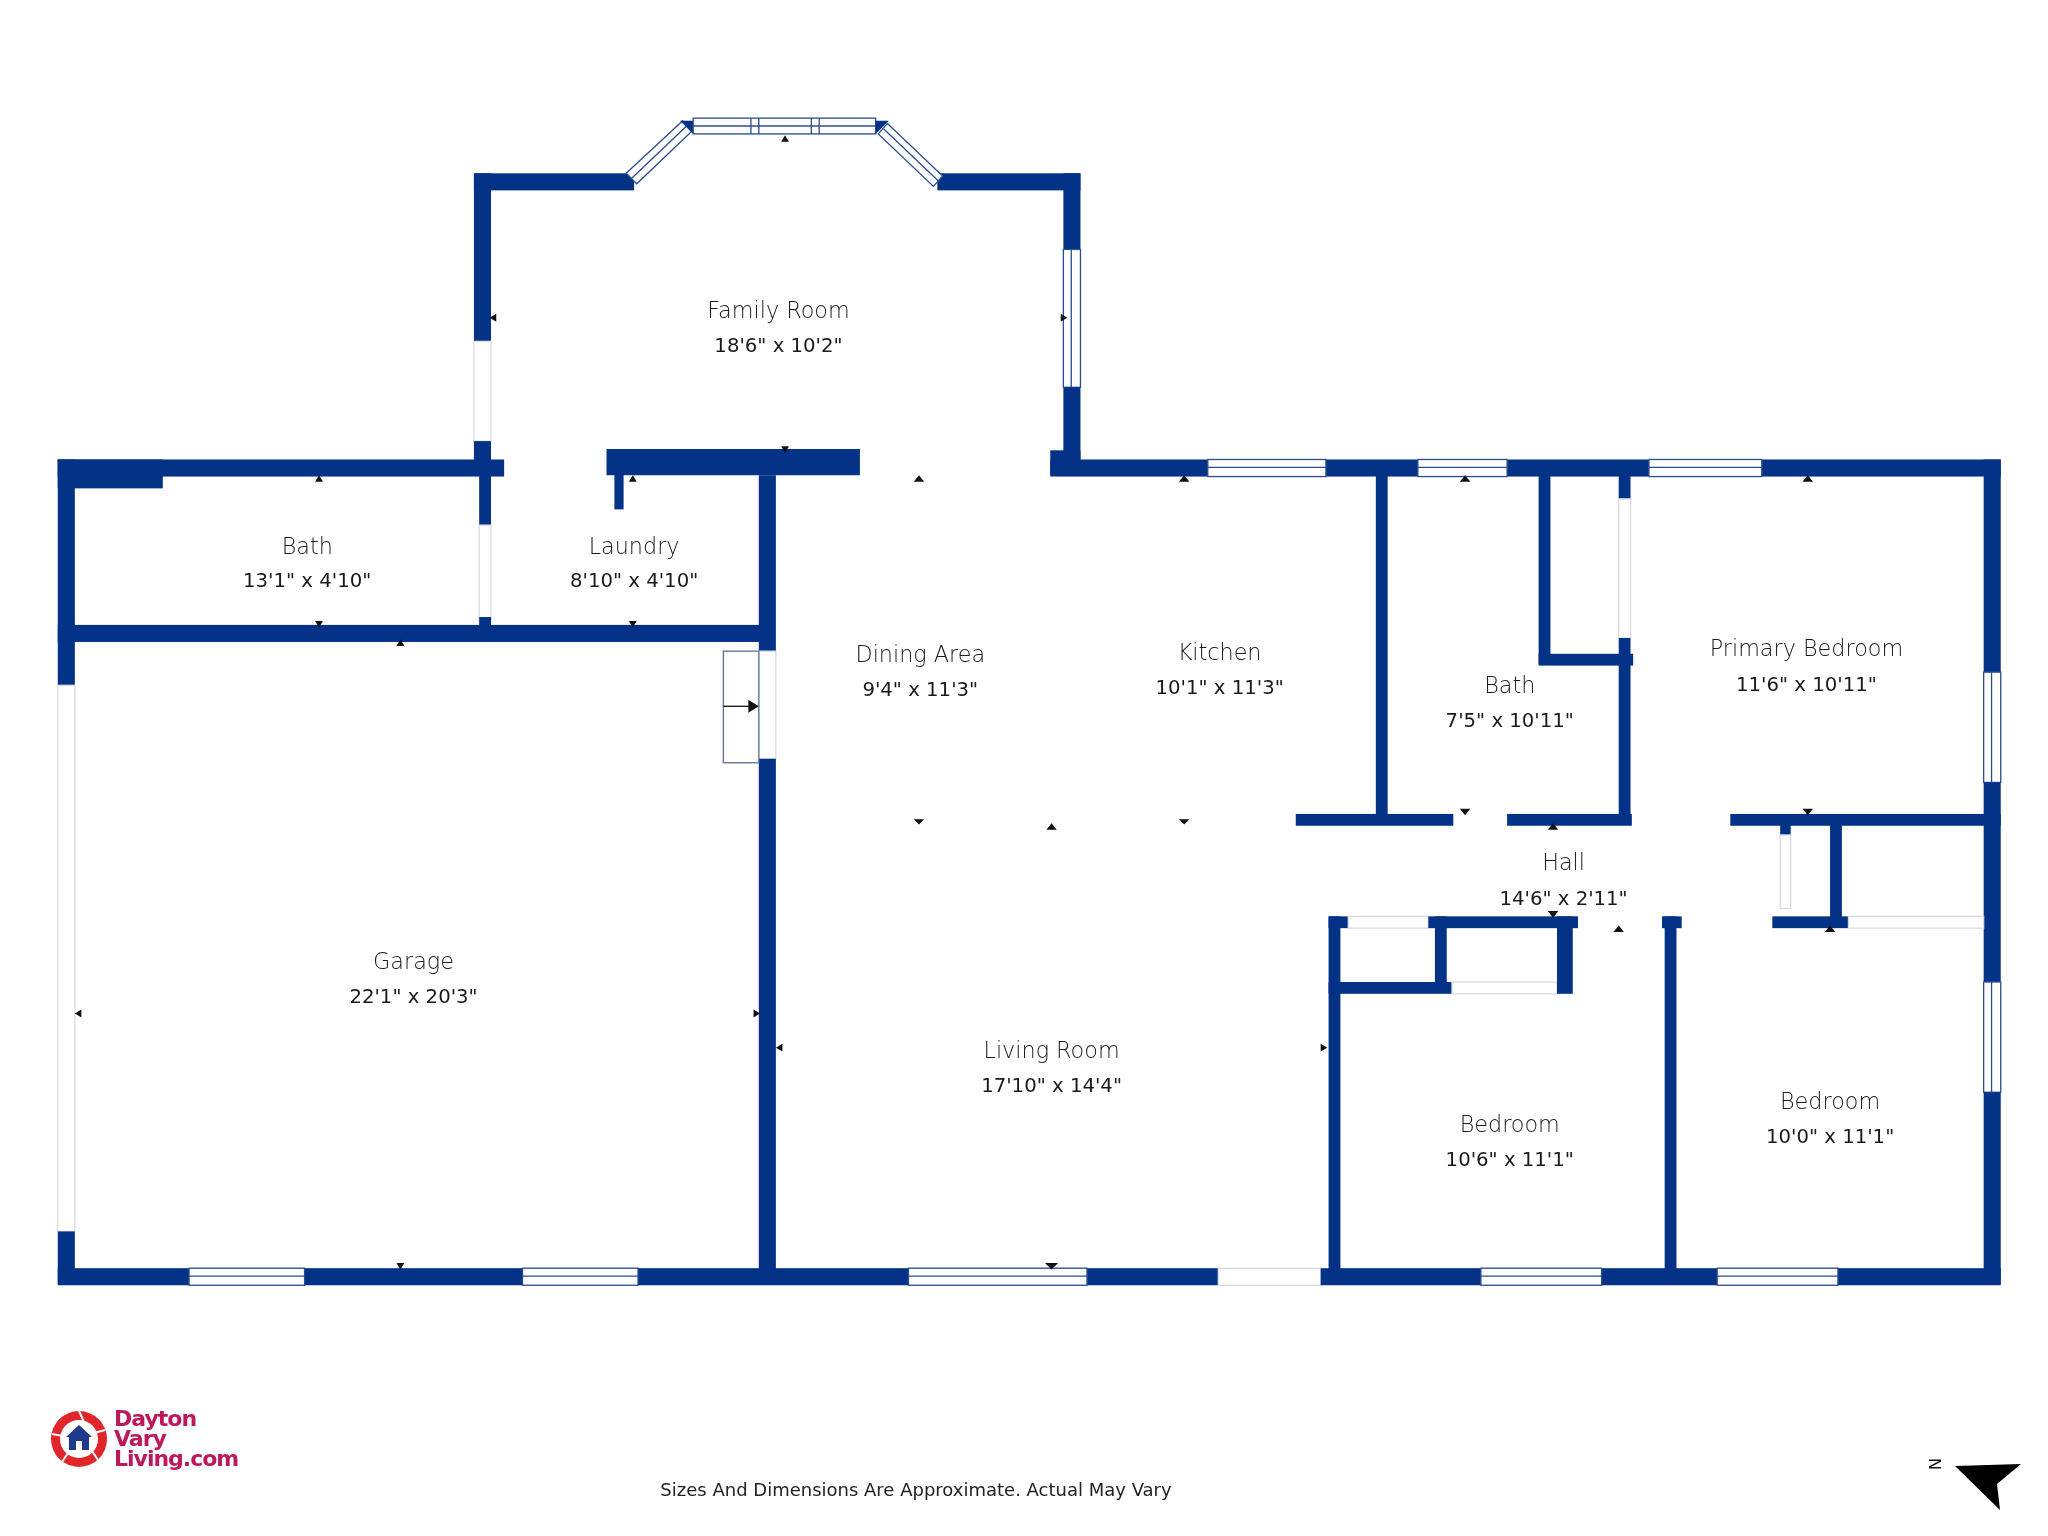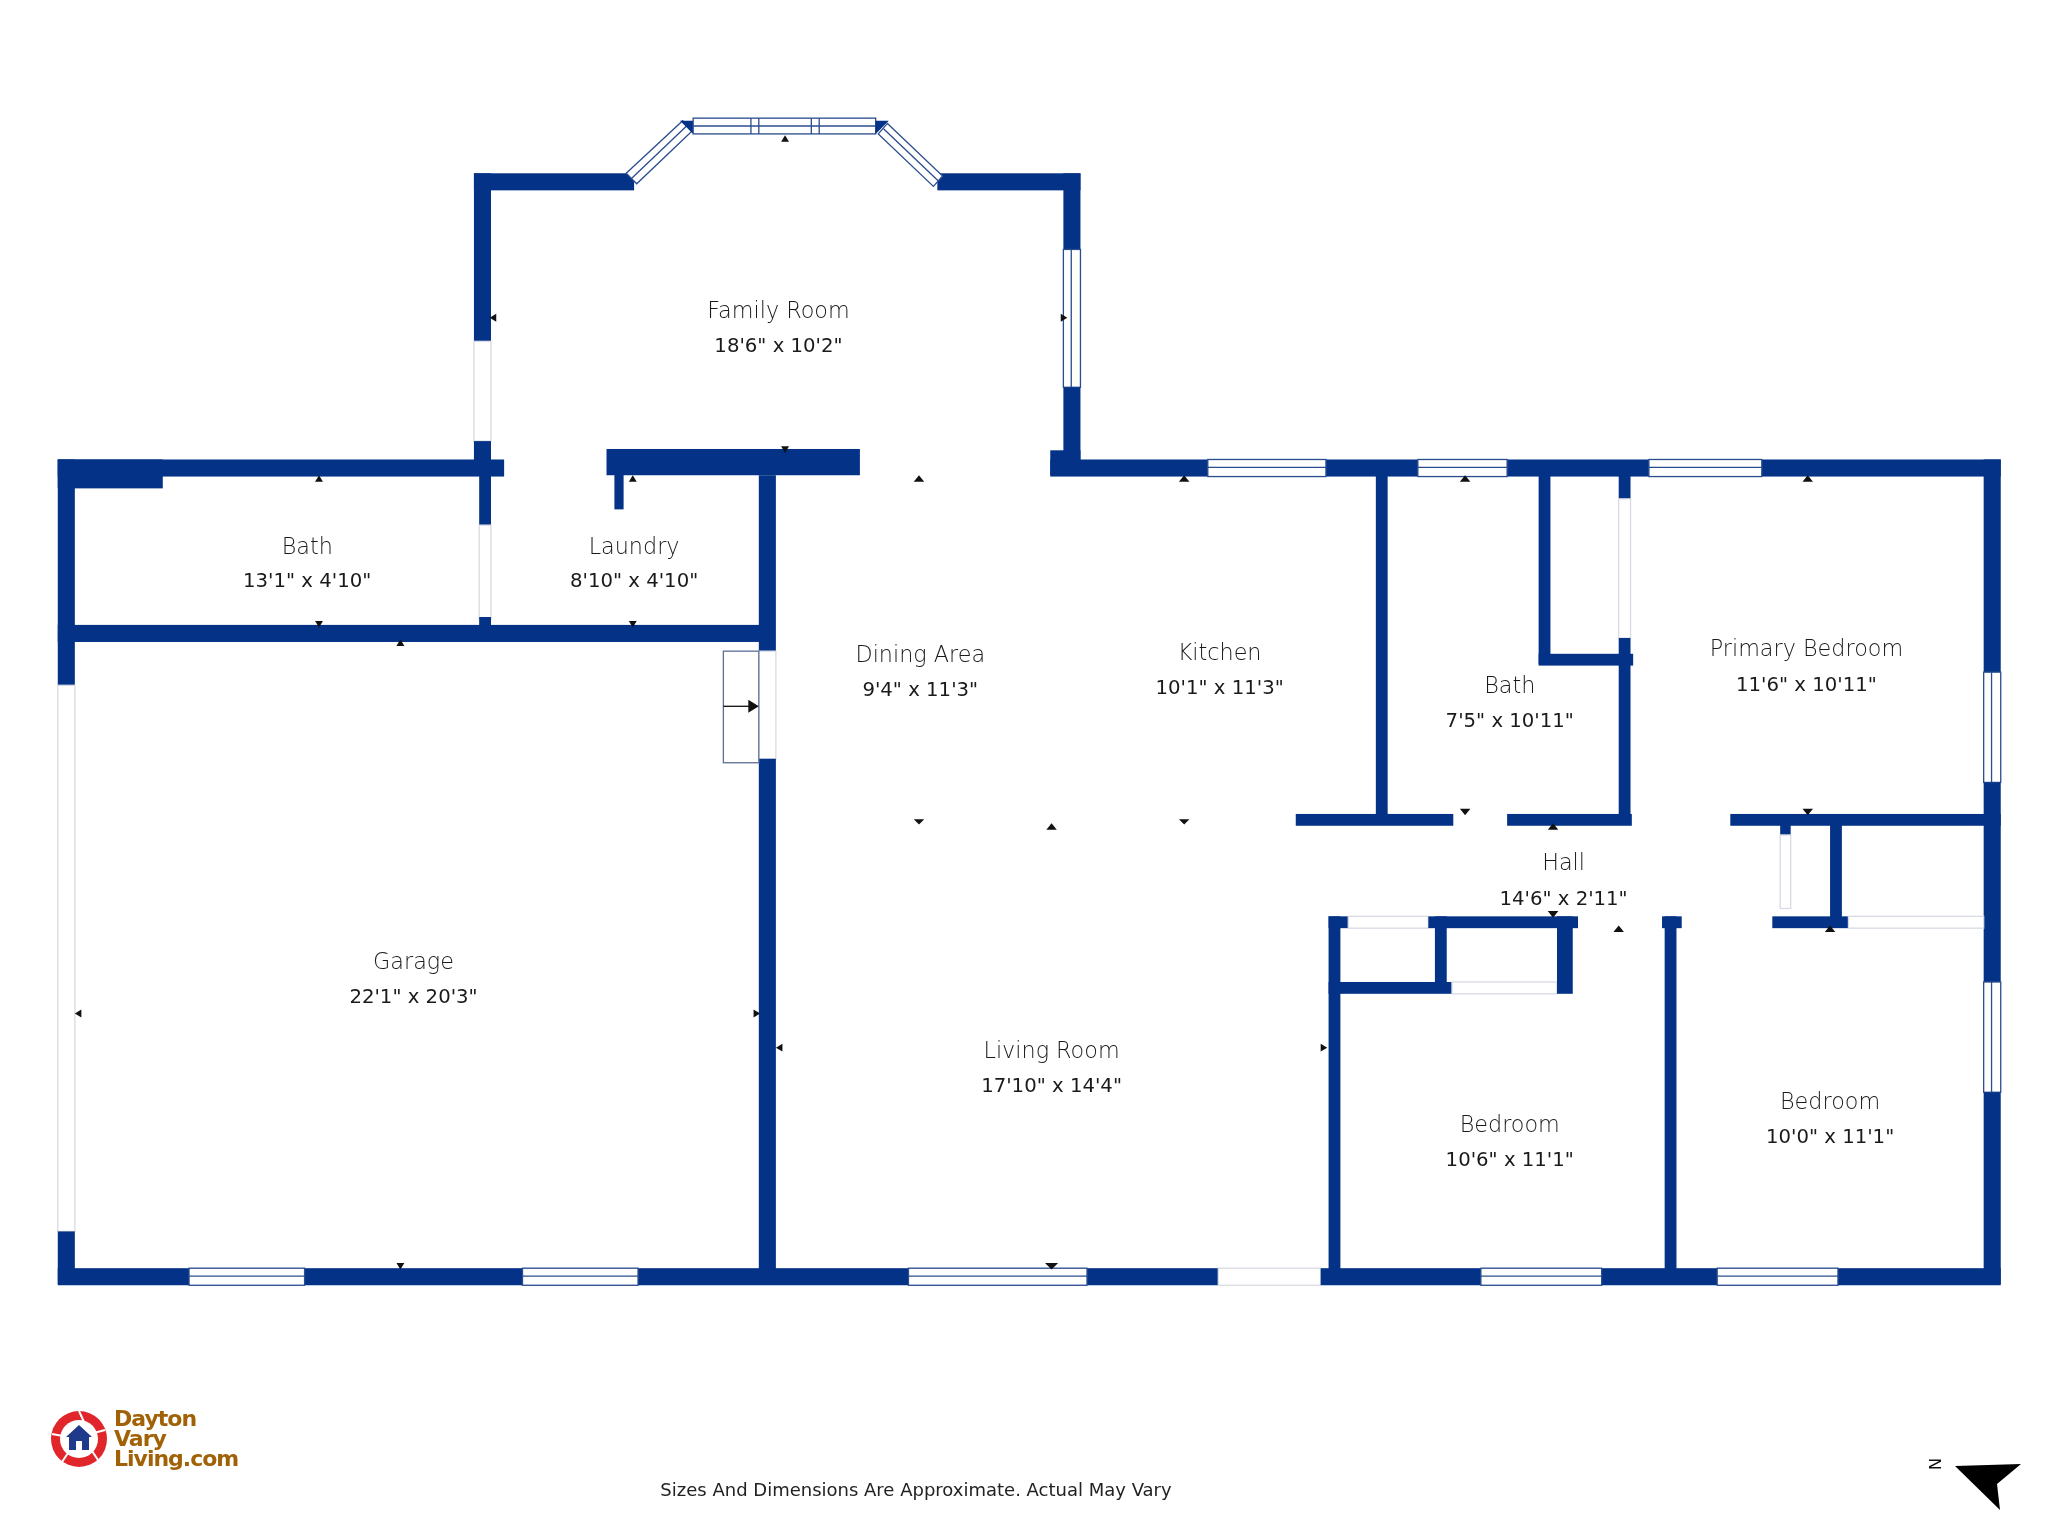--- a/index.html
+++ b/index.html
@@ -8,21 +8,21 @@
   .wall { fill:#033287; }
   .win { fill:#ffffff; stroke:#2a4d8f; stroke-width:1; }
   .winline { stroke:#2a4d8f; stroke-width:1; fill:none; }
   .opening { fill:#ffffff; stroke:#d8dbe3; stroke-width:1; }
   .marker { fill:#111111; }
   .room-name { font-family:"DejaVu Sans", sans-serif; font-size:17px; fill:#1a1a1a; text-anchor:middle; font-weight:300; }
   .room-dim { font-family:"DejaVu Sans", sans-serif; font-size:15px; fill:#1a1a1a; text-anchor:middle; }
   .disclaimer { position:absolute; left:0; width:1832px; top:1479px; text-align:center; font-family:"DejaVu Sans", sans-serif; font-size:18px; color:#222; }
   .logo { position:absolute; left:48px; top:1404px; height:70px; display:flex; align-items:center; }
   .logo-mark { width:62px; height:62px; }
-  .logo-text { margin-left:4px; font-family:"DejaVu Sans", sans-serif; font-weight:bold; color:#a16207; font-size:22px; line-height:20px; letter-spacing:-1px; }
+  .logo-text { margin-left:4px; font-family:"DejaVu Sans", sans-serif; font-weight:bold; color:#be185d; font-size:22px; line-height:20px; letter-spacing:-1px; }
   .logo-text div { display:block; }
   .compass { position:absolute; left:1925px; top:1450px; width:100px; height:72px; }
 </style>
 </head>
 <body>
 
 <svg id="plan" viewBox="0 0 1560 1170" xmlns="http://www.w3.org/2000/svg">
 
   <g>
     <rect class="wall" x="361" y="132" width="122" height="13"></rect>

